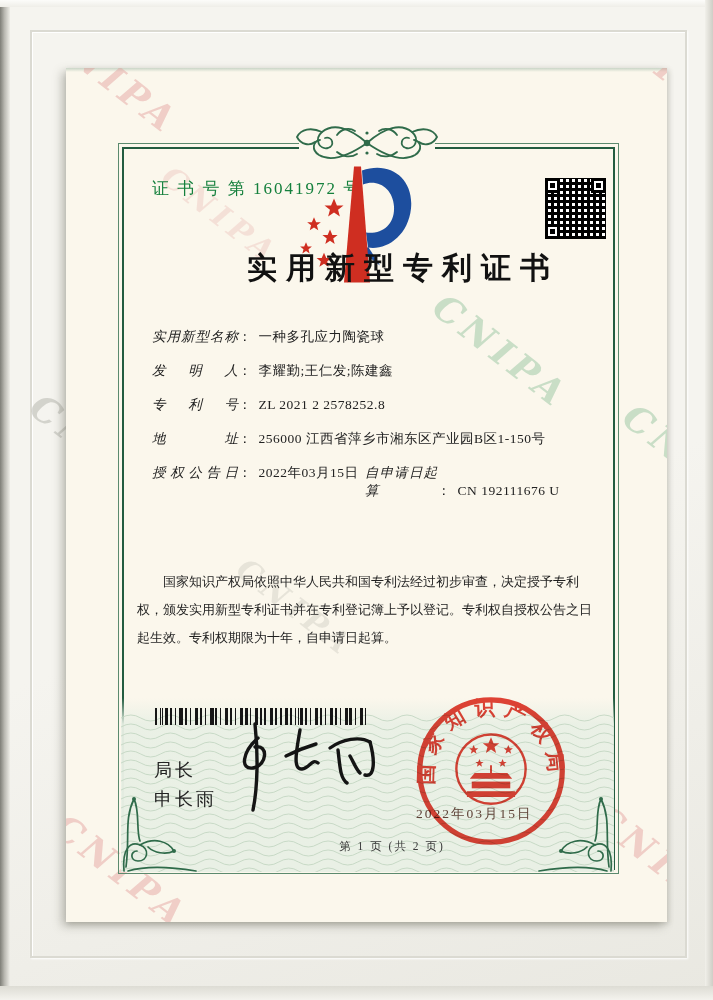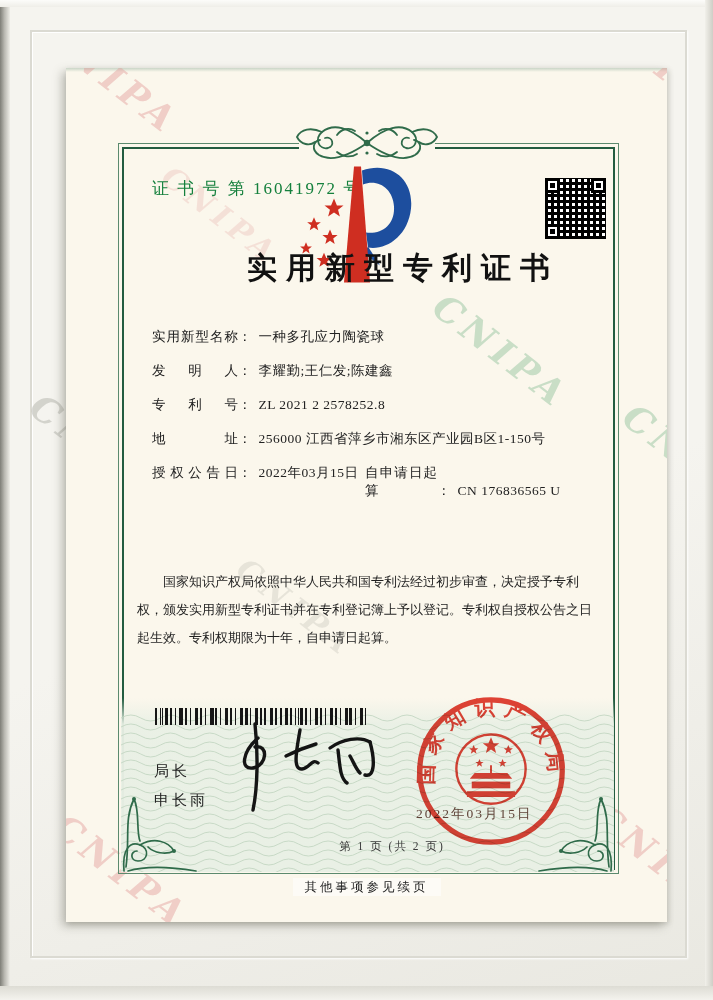--- a/index.html
+++ b/index.html
@@ -23,35 +23,35 @@
   
   .border-outer{position:absolute;left:52px;top:75px;width:499px;height:729px;border:1px solid #5b8a6e;z-index:1;}
   .border-inner{position:absolute;left:3px;top:3px;right:3px;bottom:3px;border:2.5px solid #235c40;}
   .layer{position:absolute;z-index:2;}
   
   .cert-no{left:86px;top:109px;font-size:17px;letter-spacing:2px;color:#15803d;}
   .title{left:52px;top:180px;width:570px;text-align:center;font-size:30px;font-weight:700;letter-spacing:9px;color:#111;}
   
   .fields{left:86px;top:260px;width:440px;font-size:13.5px;color:#222;}
   .frow{position:relative;height:34px;}
-  .lab{display:inline-block;width:86px;text-align:justify;text-align-last:justify;}
+  .lab{display:inline-block;width:86px;text-align:justify;text-align-last:justify;font-style:italic;}
   .val{margin-left:7px;letter-spacing:.5px;margin-top:44px;}
   .pair2{position:absolute;left:213px;top:0;}
   .pair2 .lab{width:72px;}
   
   .paras{left:71px;top:500px;width:457px;font-size:13px;line-height:28px;color:#1f1f1f;}
   .paras p{margin:0;text-indent:2em;}
   
   .band{left:55px;top:630px;width:493px;height:174px;background:linear-gradient(rgba(233,240,229,0) 0,rgba(233,240,229,.95) 26px,#e9f0e5);}
   .band svg{position:absolute;left:0;top:14px;width:100%;height:160px;}
   
   .barcode{left:89px;top:640px;width:211px;height:17px;
     background-image:repeating-linear-gradient(90deg,#161616 0 2px,transparent 2px 5px,#161616 5px 6px,transparent 6px 10px,#161616 10px 13px,transparent 13px 15px),
                      repeating-linear-gradient(90deg,transparent 0 7px,#161616 7px 8px,transparent 8px 17px);}
-  .director{left:88px;top:688px;font-family:"Liberation Sans","DejaVu Sans",sans-serif;font-size:15px;color:#222;letter-spacing:3px;line-height:29px;}
+  .director{left:88px;top:688px;font-family:"Liberation Sans","DejaVu Sans",sans-serif;font-size:18px;color:#222;letter-spacing:3px;line-height:29px;}
   .sig{left:160px;top:650px;width:160px;height:100px;}
   .seal-date{left:350px;top:737px;width:160px;font-size:13.5px;letter-spacing:2px;color:#5e4338;z-index:2;}
   .seal{left:348px;top:626px;width:154px;height:154px;mix-blend-mode:multiply;opacity:.92;z-index:3;}
   .page-info{left:52px;top:771px;width:548px;text-align:center;font-size:11.5px;color:#3a3a3a;letter-spacing:2px;}
   .note{left:0;top:811px;width:601px;text-align:center;font-size:12.5px;color:#222;letter-spacing:3px;}
   .note span{background:rgba(255,255,255,.55);padding:2px 12px;}
   
   .logo{left:224px;top:96px;width:140px;height:126px;}
   .qr{left:479px;top:110px;width:61px;height:61px;position:absolute;
       background-image:repeating-linear-gradient(0deg,#000 0 3px,transparent 3px 6px),repeating-linear-gradient(90deg,#000 0 3px,#fff 3px 6px);}
@@ -186,21 +186,21 @@
       </div>
       <div class="frow">
         <span class="lab">专利号</span><span>：</span><span class="val">ZL 2021 2 2578252.8</span>
       </div>
       <div class="frow">
         <span class="lab">地址</span><span>：</span><span class="val">256000 江西省萍乡市湘东区产业园B区1-150号</span>
       </div>
       <div class="frow">
         <span class="lab">授权公告日</span><span>：</span><span class="val">2022年03月15日</span>
         <span class="pair2">
-          <span class="lab">自申请日起算</span><span>：</span><span class="val">CN 176836565 U</span>
+          <span class="lab">自申请日起算</span><span>：</span><span class="val">CN 192111676 U</span>
         </span>
       </div>
     </div>
 
     <div class="layer paras">
       <p>国家知识产权局依照中华人民共和国专利法经过初步审查，决定授予专利权，颁发实用新型专利证书并在专利登记簿上予以登记。专利权自授权公告之日起生效。专利权期限为十年，自申请日起算。</p>
     </div>
 
     <div class="layer barcode"></div>
 
@@ -242,17 +242,14 @@
         <use href="#starB" transform="translate(92,72) scale(0.45)"></use>
         <path d="M58,88 L102,88 L97,82 L63,82 Z"></path>
         <rect x="60" y="91" width="40" height="7"></rect>
         <rect x="55" y="101" width="50" height="6"></rect>
         <path d="M80,74 L80,82" stroke="#e13427" stroke-width="2"></path>
       </g>
     </svg>
 
     <div class="layer page-info">第 1 页 (共 2 页)</div>
 
-    <div class="layer note">
-      <span>其他事项参见续页</span>
-    </div>
   </div>
 </div>
 
 </body></html>

